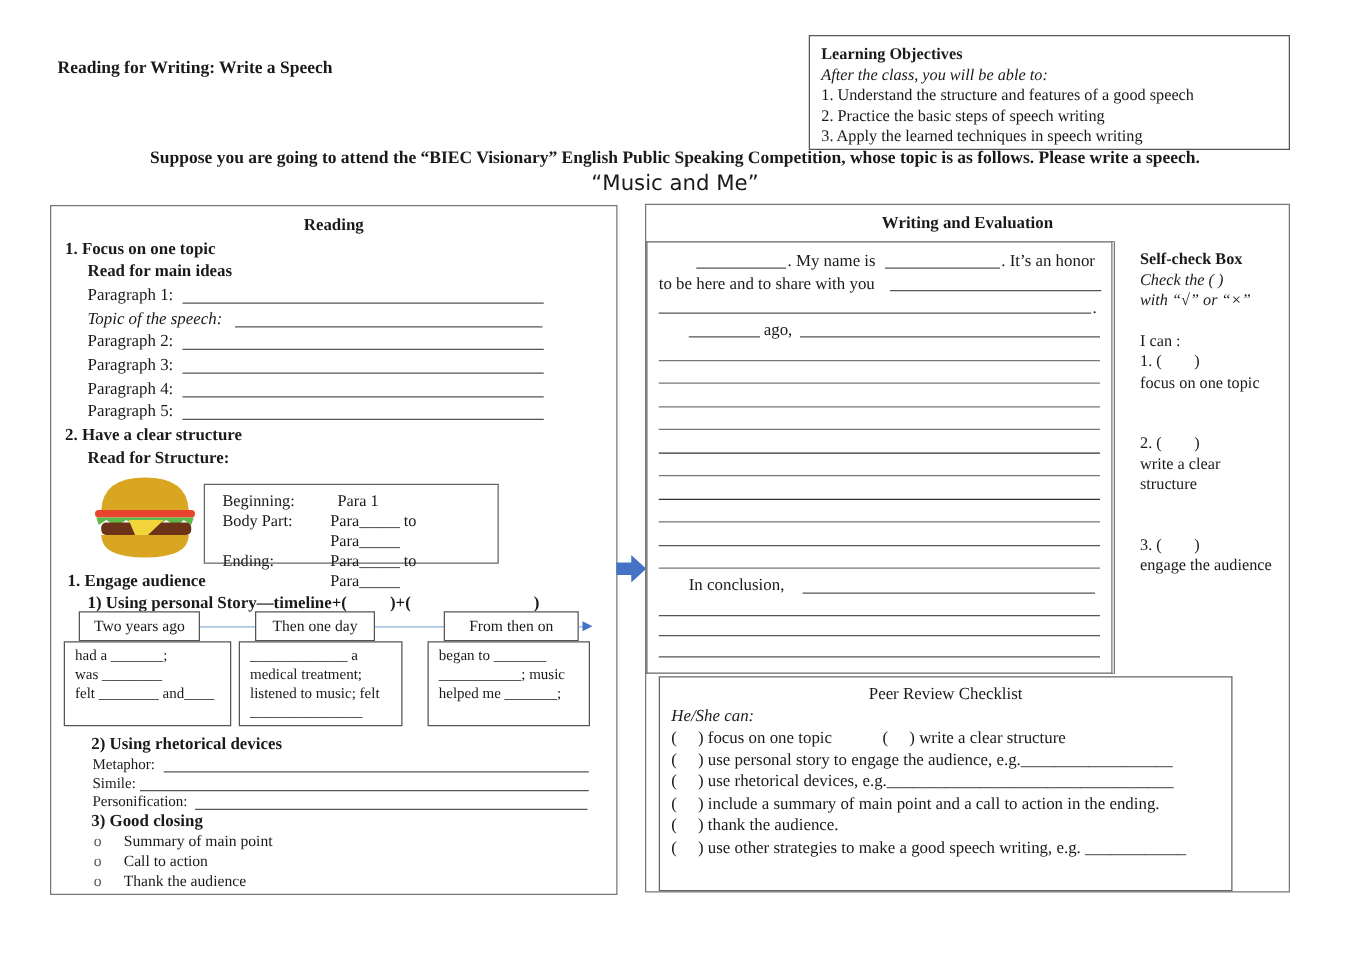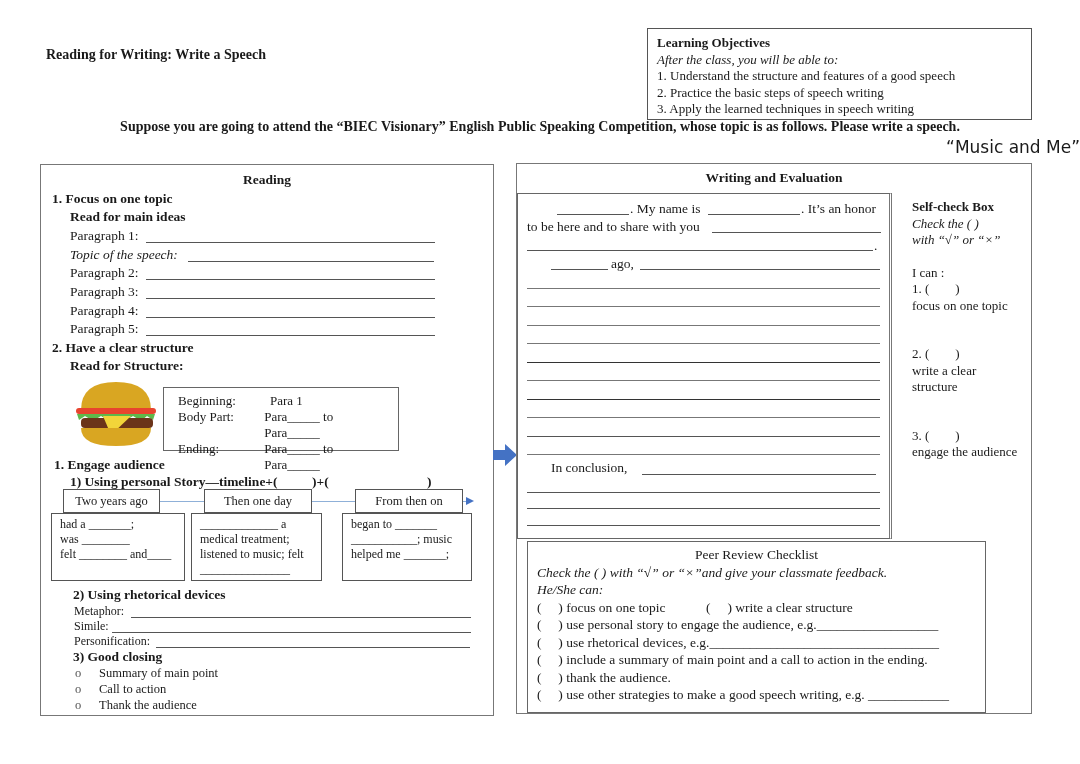--- a/index.html
+++ b/index.html
@@ -8,21 +8,21 @@
   .abs { position: absolute; }
   .bold { font-weight: bold; }
   .ital { font-style: italic; }
 
   #doc-title { left: 46px; top: 47px; font-size: 14px; font-weight: bold; }
 
   #objectives { left: 647px; top: 28px; width: 385px; height: 92px; border: 1px solid #555; padding: 6px 9px; font-size: 13px; line-height: 16.5px; }
   #objectives .t { font-weight: bold; }
 
   #prompt { left: 0; width: 1080px; top: 119px; text-align: center; font-size: 14px; font-weight: bold; }
-  #topic { left: 0; width: 1080px; top: 137px; text-align: right; font-family: "DejaVu Sans", sans-serif; font-size: 17px; }
+  #topic { left: 0; width: 1080px; top: 137px; text-align: center; font-family: "DejaVu Sans", sans-serif; font-size: 17px; }
 
   
   #reading { left: 40px; top: 164px; width: 454px; height: 552px; border: 1px solid #777; }
   #reading .hdr { position: absolute; left: 0; width: 100%; top: 7px; text-align: center; font-weight: bold; font-size: 13.5px; }
   .ln { position: absolute; font-size: 13.5px; white-space: nowrap; }
   .rule { position: absolute; height: 0; border-bottom: 1px solid #555; }
 
   #structure-box { position: absolute; left: 122px; top: 222px; width: 236px; height: 64px; border: 1px solid #666; padding: 5px 14px; font-size: 13px; line-height: 16px; }
   #structure-box .row { display: flex; }
   #structure-box .lbl { width: 92px; }
@@ -113,21 +113,21 @@
       <path d="M1 1 L9 5 L1 9 Z" fill="#4472c4"></path>
     </svg>
 
   <div class="tl-head" style="left:22px;top:324px;width:97px;">Two years ago</div>
   <div class="tl-body" style="left:10px;top:348px;width:134px;height:68px;">
     <div>had a _______;</div>
     <div>was ________</div>
     <div>felt ________ and____</div>
   </div>
 
-  <div class="tl-head" style="left:163px;top:324px;width:108px;">Then one day</div>
+  <div class="tl-head" style="left:163px;top:324px;width:96px;">Then one day</div>
   <div class="tl-body" style="left:150px;top:348px;width:131px;height:68px;">
     <div>_____________ a</div>
     <div>medical treatment;</div>
     <div>listened to music; felt</div>
     <div>_______________</div>
   </div>
 
   <div class="tl-head" style="left:314px;top:324px;width:108px;">From then on</div>
   <div class="tl-body" style="left:301px;top:348px;width:130px;height:68px;">
     <div>began to _______</div>
@@ -204,21 +204,20 @@
     <div style="height:32px;"></div>
     <div style="white-space:pre;">2. (        )</div>
     <div>write a clear structure</div>
     <div style="height:32px;"></div>
     <div style="white-space:pre;">3. (        )</div>
     <div>engage the audience</div>
   </div>
 
   <div id="peer">
     <div class="ph">Peer Review Checklist</div>
-    <div class="ital">Check the (   ) with “√” or “×”and give your classmate feedback.</div>
     <div class="ital">He/She can:</div>
     <div style="white-space:pre;">(     ) focus on one topic            (     ) write a clear structure</div>
     <div style="white-space:pre;">(     ) use personal story to engage the audience, e.g.__________________</div>
     <div style="white-space:pre;">(     ) use rhetorical devices, e.g.__________________________________</div>
     <div style="white-space:pre;">(     ) include a summary of main point and a call to action in the ending.</div>
     <div style="white-space:pre;">(     ) thank the audience.</div>
     <div style="white-space:pre;">(     ) use other strategies to make a good speech writing, e.g. ____________</div>
   </div>
 </div>
 

